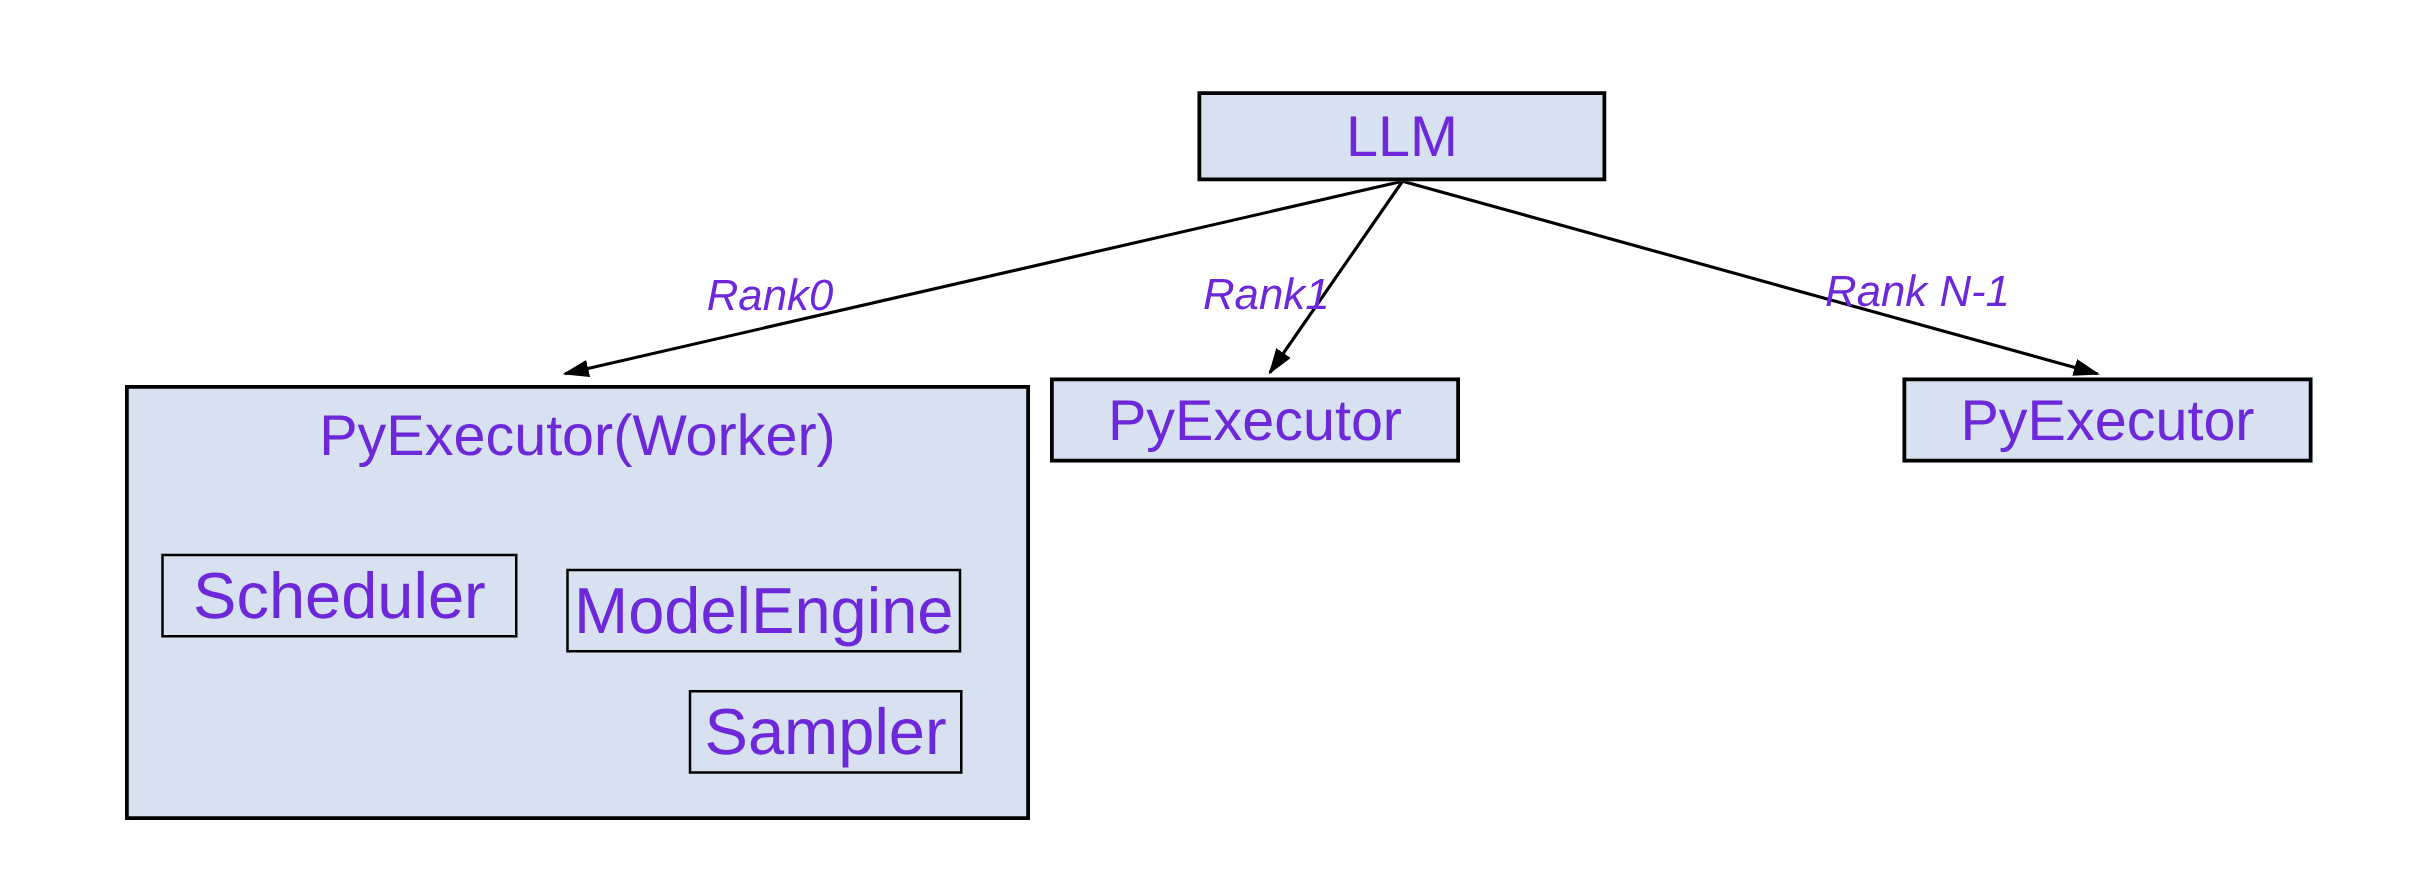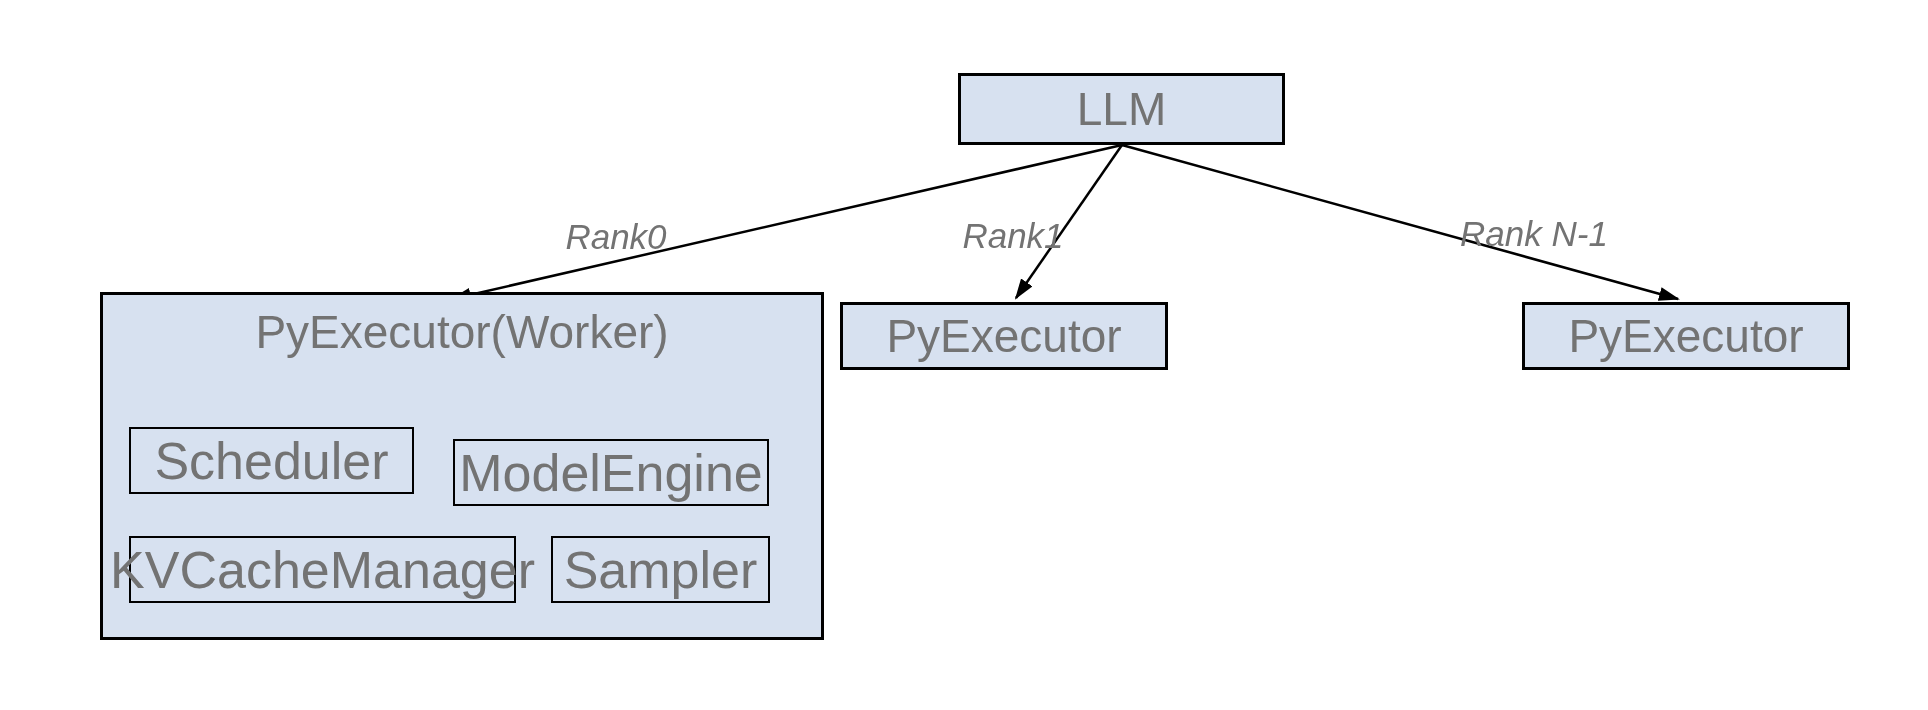--- a/index.html
+++ b/index.html
@@ -7,21 +7,21 @@
     padding: 0;
     background: #ffffff;
     font-family: "Liberation Sans", sans-serif;
   }
   .canvas {
     position: relative;
     width: 1928px;
     height: 710px;
     background: #ffffff;
     overflow: hidden;
-    color: #737373;
+    color: #6d28d9;
   }
   .arrow-layer {
     position: absolute;
     left: 0; top: 0;
     width: 1928px;
     height: 710px;
     z-index: 1;
     pointer-events: none;
   }
   .node {
@@ -33,21 +33,21 @@
     align-items: center;
     justify-content: center;
     z-index: 2;
   }
   .node-label {
     font-size: 46px;
     line-height: 1.1;
     white-space: nowrap;
   }
   .llm-node      { left: 958px;  top: 73px;  width: 327px; height: 72px; }
-  .worker-node   { left: 100px;  top: 292px; width: 724px; height: 348px;
+  .worker-node   { left: 100px;  top: 308px; width: 724px; height: 348px;
                    display: block; }
   .worker-title {
     margin-top: 12px;
     text-align: center;
     font-size: 46px;
     line-height: 1.1;
     white-space: nowrap;
   }
   .exec-mid-node   { left: 840px;  top: 302px; width: 328px; height: 68px; }
   .exec-right-node { left: 1522px; top: 302px; width: 328px; height: 68px; }
@@ -100,21 +100,20 @@
   </div>
 
   <div class="edge-label edge-label-rank0">Rank0</div>
   <div class="edge-label edge-label-rank1">Rank1</div>
   <div class="edge-label edge-label-rankn">Rank N-1</div>
 
   <div class="node worker-node">
     <div class="worker-title">PyExecutor(Worker)</div>
     <div class="sub-node sub-scheduler">Scheduler</div>
     <div class="sub-node sub-modelengine">ModelEngine</div>
-    <div class="sub-node sub-kvcache">KVCacheManager</div>
     <div class="sub-node sub-sampler">Sampler</div>
   </div>
 
   <div class="node exec-mid-node">
     <span class="node-label">PyExecutor</span>
   </div>
 
   <div class="node exec-right-node">
     <span class="node-label">PyExecutor</span>
   </div>

